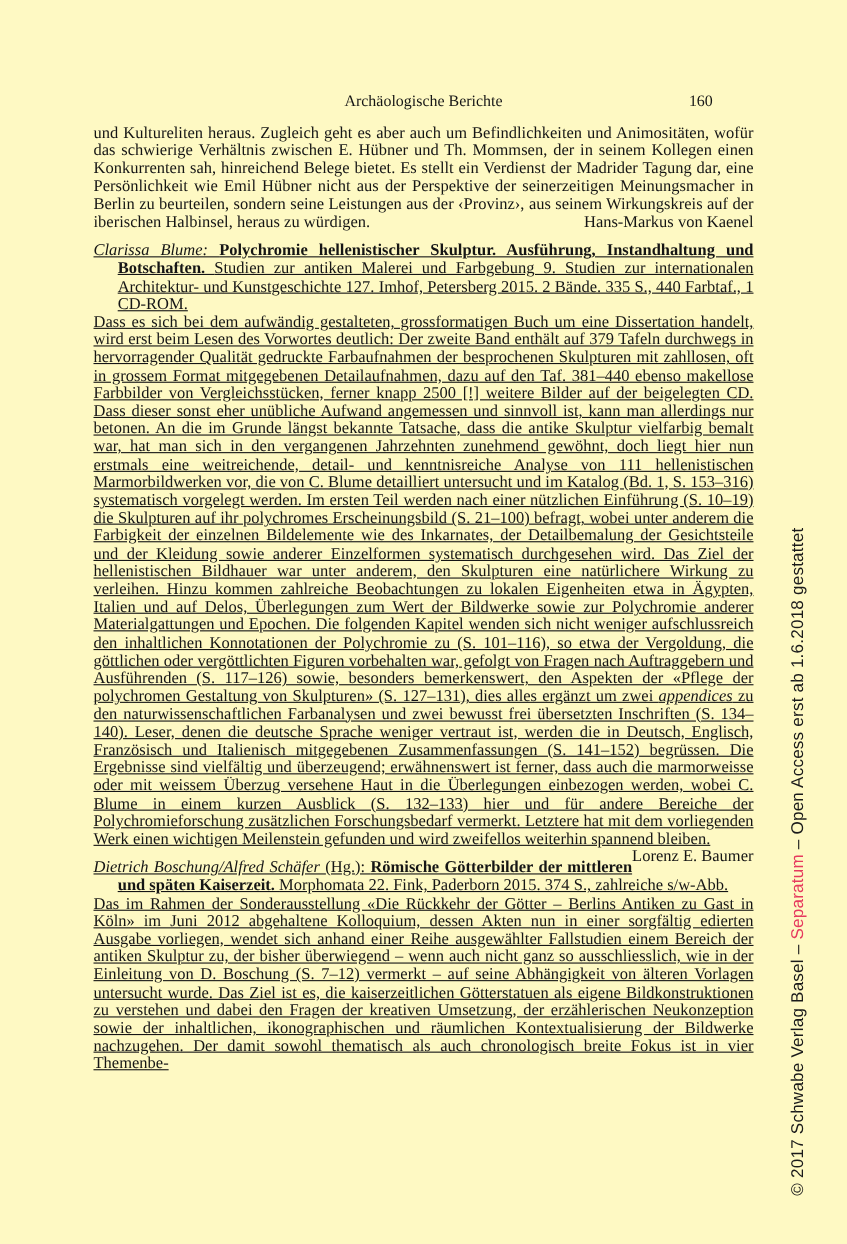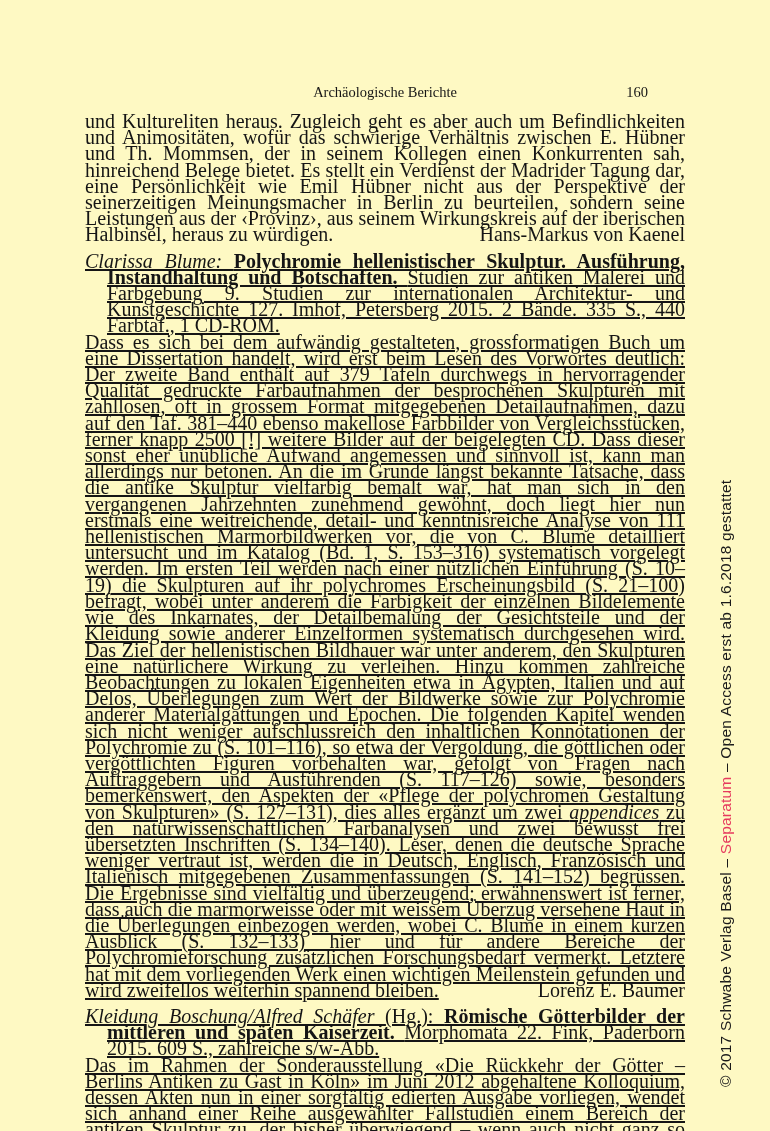--- a/index.html
+++ b/index.html
@@ -25,21 +25,21 @@
     line-height: 16px;
     margin: 0 0 13px 0;
   }
   .pg-header .pagenum {
     position: absolute;
     right: 37px;
     top: 0;
   }
   p {
     margin: 0;
-    font-size: 20px;
+    font-size: 15px;
     line-height: 16.2px;
     text-align: justify;
   }
   .review { margin-top: 10px; text-decoration: underline; }
   .ref {
     padding-left: 22px;
     text-indent: -22px;
   }
   .i { font-style: italic; }
   .b { font-weight: bold; }
@@ -72,21 +72,21 @@
     </div>
 
     <p><span>und Kultureliten heraus. Zugleich geht es aber auch um Befindlichkeiten und Animositäten, wofür das schwierige Verhältnis zwischen E. Hübner und Th. Mommsen, der in seinem Kollegen einen Konkurrenten sah, hinreichend Belege bietet. Es stellt ein Verdienst der Madrider Tagung dar, eine Persönlichkeit wie Emil Hübner nicht aus der Perspektive der seinerzeitigen Meinungsmacher in Berlin zu beurteilen, sondern seine Leistungen aus der ‹Provinz›, aus seinem Wirkungskreis auf der iberischen Halbinsel, heraus zu würdigen. </span><span class="sig">Hans-Markus von Kaenel</span></p>
 
     <div class="review">
       <p class="ref"><span class="i">Clarissa Blume: </span><span class="b">Polychromie hellenistischer Skulptur. Ausführung, Instandhaltung und Botschaften. </span><span>Studien zur antiken Malerei und Farbgebung 9. Studien zur internationalen Architektur- und Kunstgeschichte 127. Imhof, Petersberg 2015. 2 Bände. 335 S., 440 Farbtaf., 1 CD-ROM.</span></p>
       <p><span>Dass es sich bei dem aufwändig gestalteten, grossformatigen Buch um eine Dissertation handelt, wird erst beim Lesen des Vorwortes deutlich: Der zweite Band enthält auf 379 Tafeln durchwegs in hervorragender Qualität gedruckte Farbaufnahmen der besprochenen Skulpturen mit zahllosen, oft in grossem Format mitgegebenen Detailaufnahmen, dazu auf den Taf. 381–440 ebenso makellose Farbbilder von Vergleichsstücken, ferner knapp 2500 [!] weitere Bilder auf der beigelegten CD. Dass dieser sonst eher unübliche Aufwand angemessen und sinnvoll ist, kann man allerdings nur betonen. An die im Grunde längst bekannte Tatsache, dass die antike Skulptur vielfarbig bemalt war, hat man sich in den vergangenen Jahrzehnten zunehmend gewöhnt, doch liegt hier nun erstmals eine weitreichende, detail- und kenntnisreiche Analyse von 111 hellenistischen Marmorbildwerken vor, die von C. Blume detailliert untersucht und im Katalog (Bd. 1, S. 153–316) systematisch vorgelegt werden. Im ersten Teil werden nach einer nützlichen Einführung (S. 10–19) die Skulpturen auf ihr polychromes Erscheinungsbild (S. 21–100) befragt, wobei unter anderem die Farbigkeit der einzelnen Bildelemente wie des Inkarnates, der Detailbemalung der Gesichtsteile und der Kleidung sowie anderer Einzelformen systematisch durchgesehen wird. Das Ziel der hellenistischen Bildhauer war unter anderem, den Skulpturen eine natürlichere Wirkung zu verleihen. Hinzu kommen zahlreiche Beobachtungen zu lokalen Eigenheiten etwa in Ägypten, Italien und auf Delos, Überlegungen zum Wert der Bildwerke sowie zur Polychromie anderer Materialgattungen und Epochen. Die folgenden Kapitel wenden sich nicht weniger aufschlussreich den inhaltlichen Konnotationen der Polychromie zu (S. 101–116), so etwa der Vergoldung, die göttlichen oder vergöttlichten Figuren vorbehalten war, gefolgt von Fragen nach Auftraggebern und Ausführenden (S. 117–126) sowie, besonders bemerkenswert, den Aspekten der «Pflege der polychromen Gestaltung von Skulpturen» (S. 127–131), dies alles ergänzt um zwei </span><span class="i">appendices</span><span> zu den naturwissenschaftlichen Farbanalysen und zwei bewusst frei übersetzten Inschriften (S. 134–140). Leser, denen die deutsche Sprache weniger vertraut ist, werden die in Deutsch, Englisch, Französisch und Italienisch mitgegebenen Zusammenfassungen (S. 141–152) begrüssen. Die Ergebnisse sind vielfältig und überzeugend; erwähnenswert ist ferner, dass auch die marmorweisse oder mit weissem Überzug versehene Haut in die Überlegungen einbezogen werden, wobei C. Blume in einem kurzen Ausblick (S. 132–133) hier und für andere Bereiche der Polychromieforschung zusätzlichen Forschungsbedarf vermerkt. Letztere hat mit dem vorliegenden Werk einen wichtigen Meilenstein gefunden und wird zweifellos weiterhin spannend bleiben. </span><span class="sig">Lorenz E. Baumer</span></p>
     </div>
 
     <div class="review">
-      <p class="ref"><span class="i">Kleidung Boschung/Alfred Schäfer </span><span>(Hg.): </span><span class="b">Römische Götterbilder der mittleren und späten Kaiserzeit. </span><span>Morphomata 22. Fink, Paderborn 2015. 609 S., zahlreiche s/w-Abb.</span></p>
+      <p class="ref"><span class="i">Dietrich Boschung/Alfred Schäfer </span><span>(Hg.): </span><span class="b">Römische Götterbilder der mittleren und späten Kaiserzeit. </span><span>Morphomata 22. Fink, Paderborn 2015. 374 S., zahlreiche s/w-Abb.</span></p>
       <p><span>Das im Rahmen der Sonderausstellung «Die Rückkehr der Götter – Berlins Antiken zu Gast in Köln» im Juni 2012 abgehaltene Kolloquium, dessen Akten nun in einer sorgfältig edierten Ausgabe vorliegen, wendet sich anhand einer Reihe ausgewählter Fallstudien einem Bereich der antiken Skulptur zu, der bisher überwiegend – wenn auch nicht ganz so ausschliesslich, wie in der Einleitung von D. Boschung (S. 7–12) vermerkt – auf seine Abhängigkeit von älteren Vorlagen untersucht wurde. Das Ziel ist es, die kaiserzeitlichen Götterstatuen als eigene Bildkonstruktionen zu verstehen und dabei den Fragen der kreativen Umsetzung, der erzählerischen Neukonzeption sowie der inhaltlichen, ikonographischen und räumlichen Kontextualisierung der Bildwerke nachzugehen. Der damit sowohl thematisch als auch chronologisch breite Fokus ist in vier Themenbe-</span></p>
     </div>
 
   </div>
 
   <div class="vtext"><span>© 2017 Schwabe Verlag Basel – </span><span class="sep">Separatum</span><span> – Open Access erst ab 1.6.2018 gestattet</span></div>
 
 </div>
 
 </body></html>

